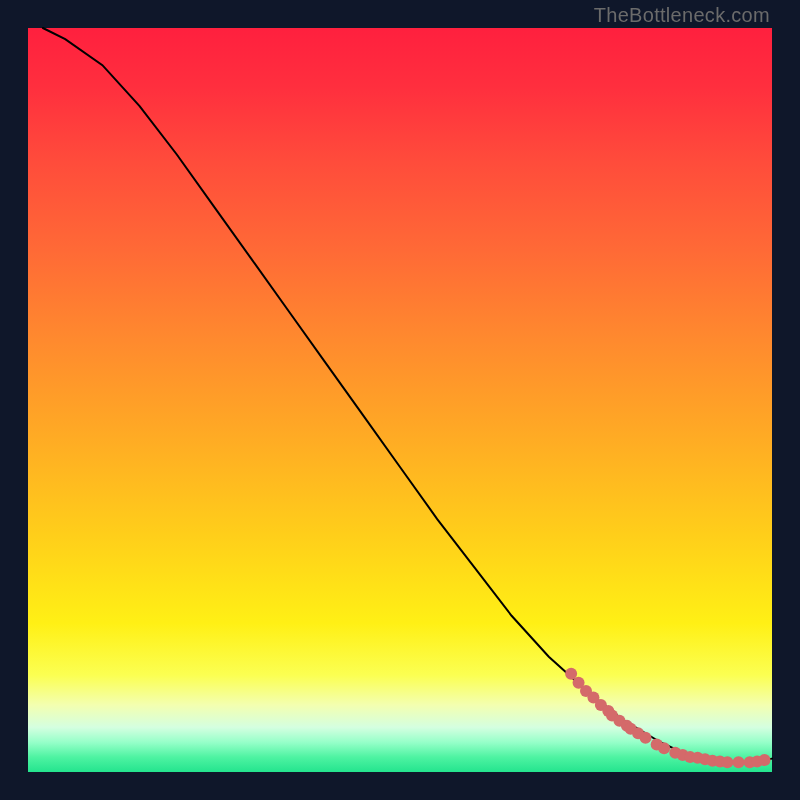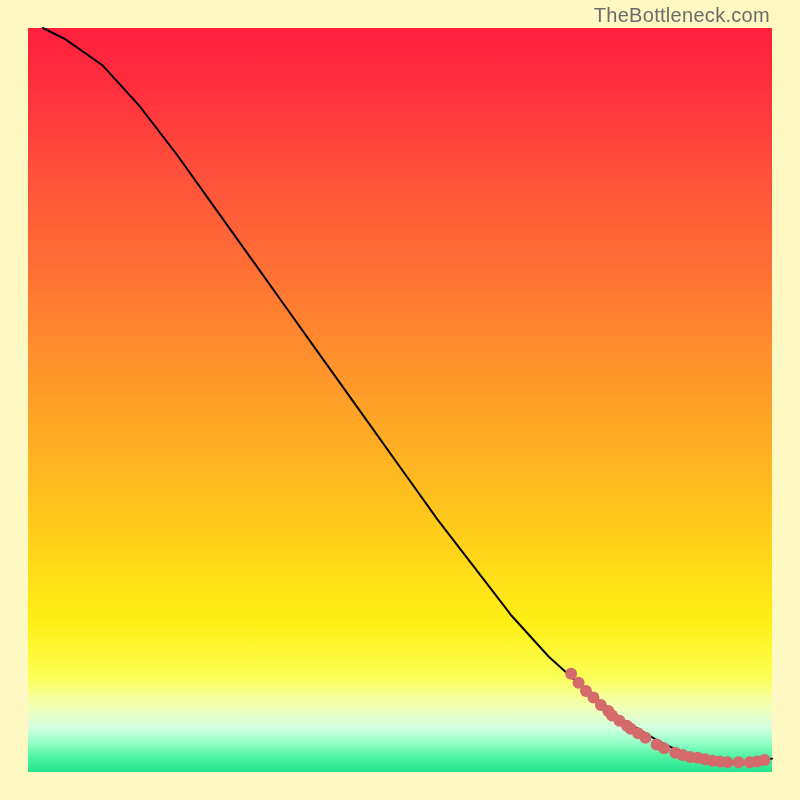--- a/index.html
+++ b/index.html
@@ -8,21 +8,21 @@
     width: 800px;
     height: 800px;
     background: #000000;
     overflow: hidden;
     font-family: Arial, Helvetica, sans-serif;
   }
   .container {
     position: relative;
     width: 800px;
     height: 800px;
-    background: #fef9c3;
+    background: #0f172a;
   }
   .plot-area {
     position: absolute;
     left: 28px;
     top: 28px;
     width: 744px;
     height: 744px;
     
     background: linear-gradient(to bottom,
       #ff203e 0%,

